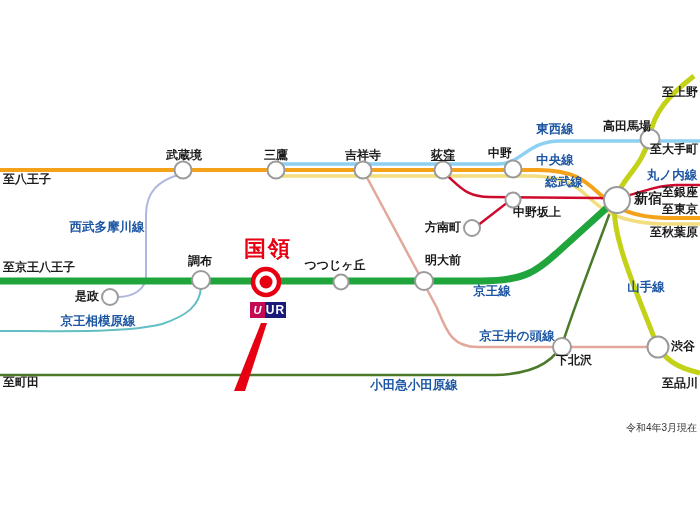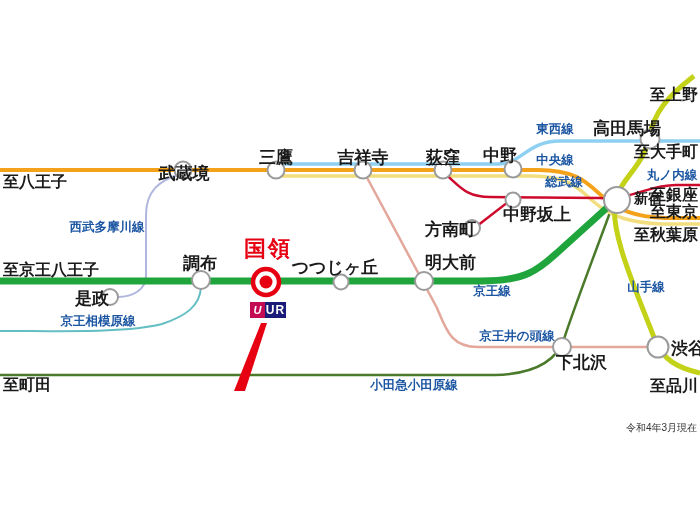--- a/index.html
+++ b/index.html
@@ -2,24 +2,24 @@
 <html><head>
 <meta charset="utf-8">
 <style>
   html,body{margin:0;padding:0;background:#fff;}
   .map{
     position:relative;width:700px;height:525px;background:#ffffff;overflow:hidden;
     font-family:"Liberation Sans","DejaVu Sans",sans-serif;
   }
   .map svg{position:absolute;left:0;top:0;}
   .lbl{position:absolute;white-space:nowrap;line-height:1.1;}
-  .st{font-size:17px;font-weight:bold;color:#1a1a1a;}
+  .st{font-size:12px;font-weight:bold;color:#1a1a1a;}
   .st.center{transform:translateX(-50%);}
   .ln{font-size:12.5px;font-weight:bold;color:#1C56A2;transform:translateX(-50%);}
-  .dst{font-size:16px;font-weight:bold;color:#1a1a1a;}
+  .dst{font-size:12px;font-weight:bold;color:#1a1a1a;}
   .dst.r{text-align:right;}
   .big-station{font-size:14px;font-weight:bold;color:#1a1a1a;}
   .kokuryo-title{
     font-size:22px;font-weight:bold;color:#E60012;transform:translateX(-50%);
     letter-spacing:2px;
   }
   .callout-box{
     position:absolute;left:187px;top:391px;width:157px;height:21px;
     border:3px solid #E60012;background:#fff;color:#E60012;
     font-size:16px;font-weight:bold;text-align:center;line-height:21px;
@@ -87,21 +87,21 @@
     </g>
 
     <g>
       <circle cx="266" cy="282" r="13" fill="#ffffff" stroke="#E60012" stroke-width="4.5"></circle>
       <circle cx="266" cy="282" r="6.5" fill="#E60012"></circle>
     </g>
 
     <polygon points="261,323 267,323 245,391 234,391" fill="#E60012"></polygon>
   </svg>
 
-  <div class="lbl st center" style="left:184px;top:149px;margin-top:16px;">武蔵境</div>
+  <div class="lbl st center" style="left:184px;top:149px;">武蔵境</div>
   <div class="lbl st center" style="left:276px;top:149px;">三鷹</div>
   <div class="lbl st center" style="left:363px;top:149px;">吉祥寺</div>
   <div class="lbl st center" style="left:443px;top:149px;text-decoration:underline;">荻窪</div>
   <div class="lbl st center" style="left:500px;top:147px;">中野</div>
   <div class="lbl st center" style="left:627px;top:120px;">高田馬場</div>
   <div class="lbl big-station" style="position:absolute;left:634px;top:191px;">新宿</div>
   <div class="lbl st center" style="left:537px;top:206px;">中野坂上</div>
   <div class="lbl st" style="left:425px;top:221px;">方南町</div>
   <div class="lbl st center" style="left:200px;top:255px;">調布</div>
   <div class="lbl st center" style="left:335px;top:259px;">つつじヶ丘</div>

